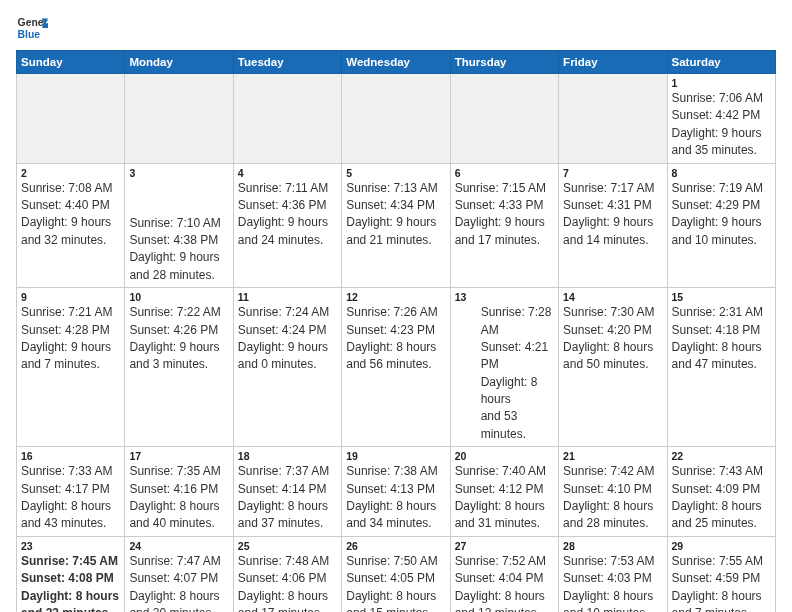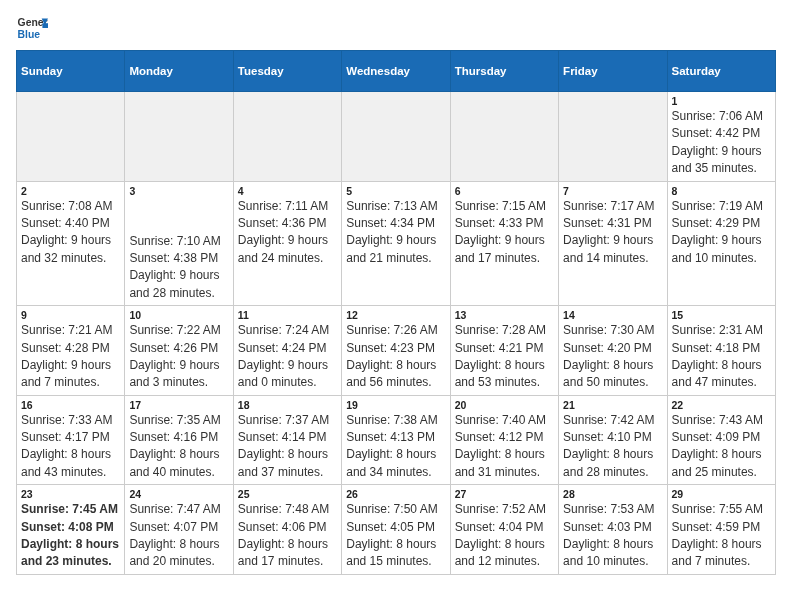--- a/index.html
+++ b/index.html
@@ -47,21 +47,21 @@
     .calendar {
       width: 100%;
       border-collapse: collapse;
       border: 1px solid #bbb;
     }
     .calendar thead th {
       background: #1a6bb5;
       color: #fff;
       font-size: 11.5px;
       font-weight: bold;
-      padding: 14px 4px;
+      padding: 5px 4px;
       text-align: left;
       border: 1px solid #1560a0;
     }
     .calendar tbody td {
       vertical-align: top;
       border: 1px solid #ccc;
       width: calc(100% / 7);
       padding: 3px 4px;
       font-size: 9.2px;
       color: #333;
@@ -209,21 +209,21 @@
           </td>
           <td>
             <span class="day-num">12</span>
             <div class="day-info" style="white-space: pre-line;">Sunrise: 7:26 AM
 Sunset: 4:23 PM
 Daylight: 8 hours
 and 56 minutes.</div>
           </td>
           <td>
             <span class="day-num">13</span>
-            <div class="day-info" style="white-space: pre-line;">Sunrise: 7:28 AM
+            <div class="day-info" style="white-space: pre-line; margin-left: 26px;">Sunrise: 7:28 AM
 Sunset: 4:21 PM
 Daylight: 8 hours
 and 53 minutes.</div>
           </td>
           <td>
             <span class="day-num">14</span>
             <div class="day-info" style="white-space: pre-line;">Sunrise: 7:30 AM
 Sunset: 4:20 PM
 Daylight: 8 hours
 and 50 minutes.</div>

